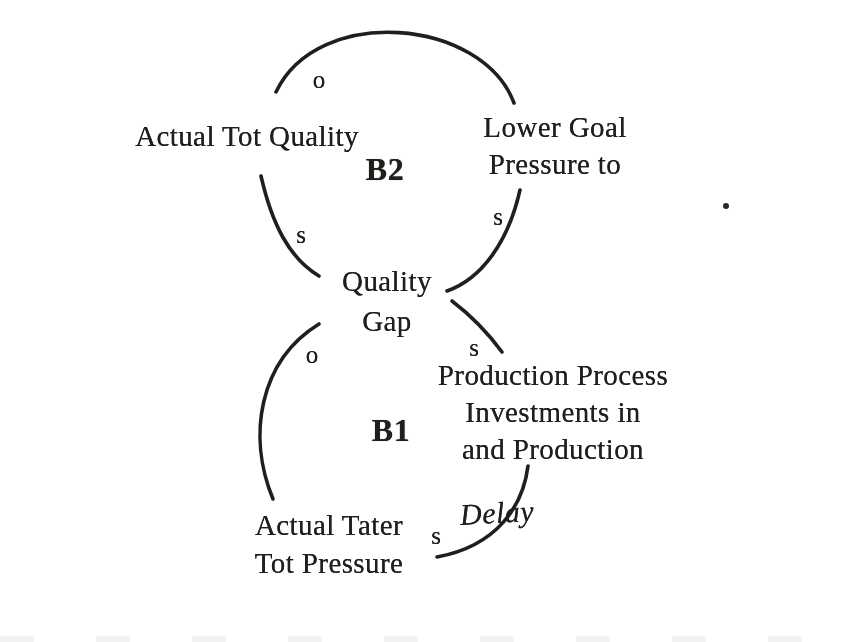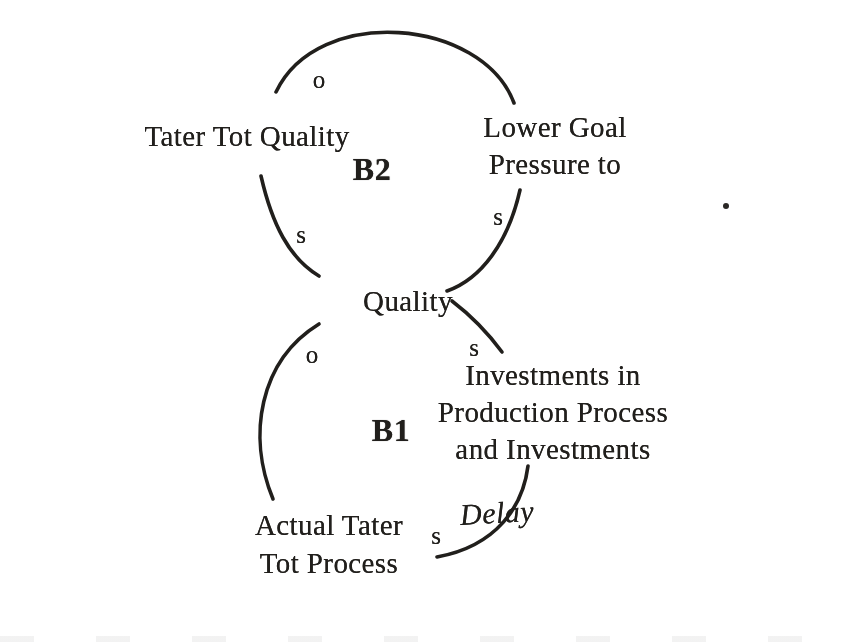--- a/index.html
+++ b/index.html
@@ -37,21 +37,21 @@
   .node {
     position: absolute;
     transform: translate(-50%, -50%);
     text-align: center;
     font-size: 29px;
     line-height: 37px;
     letter-spacing: 0.4px;
     white-space: nowrap;
     text-shadow: 0 0 0.6px rgba(25, 23, 20, 0.9);
   }
-  .node-gap { line-height: 40px; margin-left: 21px; }
+  .node-gap { line-height: 40px; }
   .node-actual { line-height: 38px; font-family: Liberation Serif, serif; }
   .loop-label {
     position: absolute;
     transform: translate(-50%, -50%);
     font-size: 32px;
     font-weight: bold;
     letter-spacing: 0.5px;
     text-shadow: 0 0 0.7px rgba(25, 23, 20, 0.9);
   }
   .polarity {
@@ -96,44 +96,45 @@
     <path d="M 514 103 C 482 18, 318 4, 276 92" marker-end="url(#arrowhead)"></path>
     <path d="M 261 176 C 272 224, 289 258, 319 276" marker-end="url(#arrowhead)"></path>
     <path d="M 447 291 C 481 279, 508 243, 520 190" marker-end="url(#arrowhead)"></path>
     <path d="M 452 301 C 469 314, 488 333, 502 352" marker-end="url(#arrowhead)"></path>
     <path d="M 528 466 C 523 506, 497 546, 437 557" marker-end="url(#arrowhead)"></path>
     <path d="M 273 499 C 247 436, 259 361, 319 324" marker-end="url(#arrowhead)"></path>
     <circle cx="726" cy="206" r="3" fill="#2a2826" stroke="none"></circle>
   </svg>
 
   <div class="node" style="left:247px; top:136px;">
-    <div>Tater Tot Quality</div>
+    <div>Actual Tot Quality</div>
   </div>
 
   <div class="node" style="left:555px; top:146px;">
     <div>Lower Goal</div>
     <div>Pressure to</div>
   </div>
 
   <div class="node node-gap" style="left:387px; top:301px;">
     <div>Quality</div>
+    <div>Gap</div>
   </div>
 
   <div class="node" style="left:553px; top:412px;">
+    <div>Production Process</div>
     <div>Investments in</div>
-    <div>Production Process</div>
-    <div>and Investments</div>
+    <div>and Production</div>
   </div>
 
   <div class="node node-actual" style="left:329px; top:544px;">
     <div>Actual Tater</div>
-    <div>Tot Process</div>
+    <div>Tot Pressure</div>
   </div>
 
-  <div class="loop-label" style="left:372px; top:169px;text-align:right;">B2</div>
+  <div class="loop-label" style="left:385px; top:169px;text-align:right;">B2</div>
   <div class="loop-label" style="left:391px; top:430px;">B1</div>
 
   <div class="polarity" style="left:319px; top:79px;">o</div>
   <div class="polarity" style="left:301px; top:234px;">s</div>
   <div class="polarity" style="left:498px; top:216px;">s</div>
   <div class="polarity" style="left:474px; top:347px;">s</div>
   <div class="polarity" style="left:436px; top:535px;">s</div>
   <div class="polarity" style="left:312px; top:354px;">o</div>
 
   <div class="delay-label" style="left:497px; top:513px;">Delay</div>

